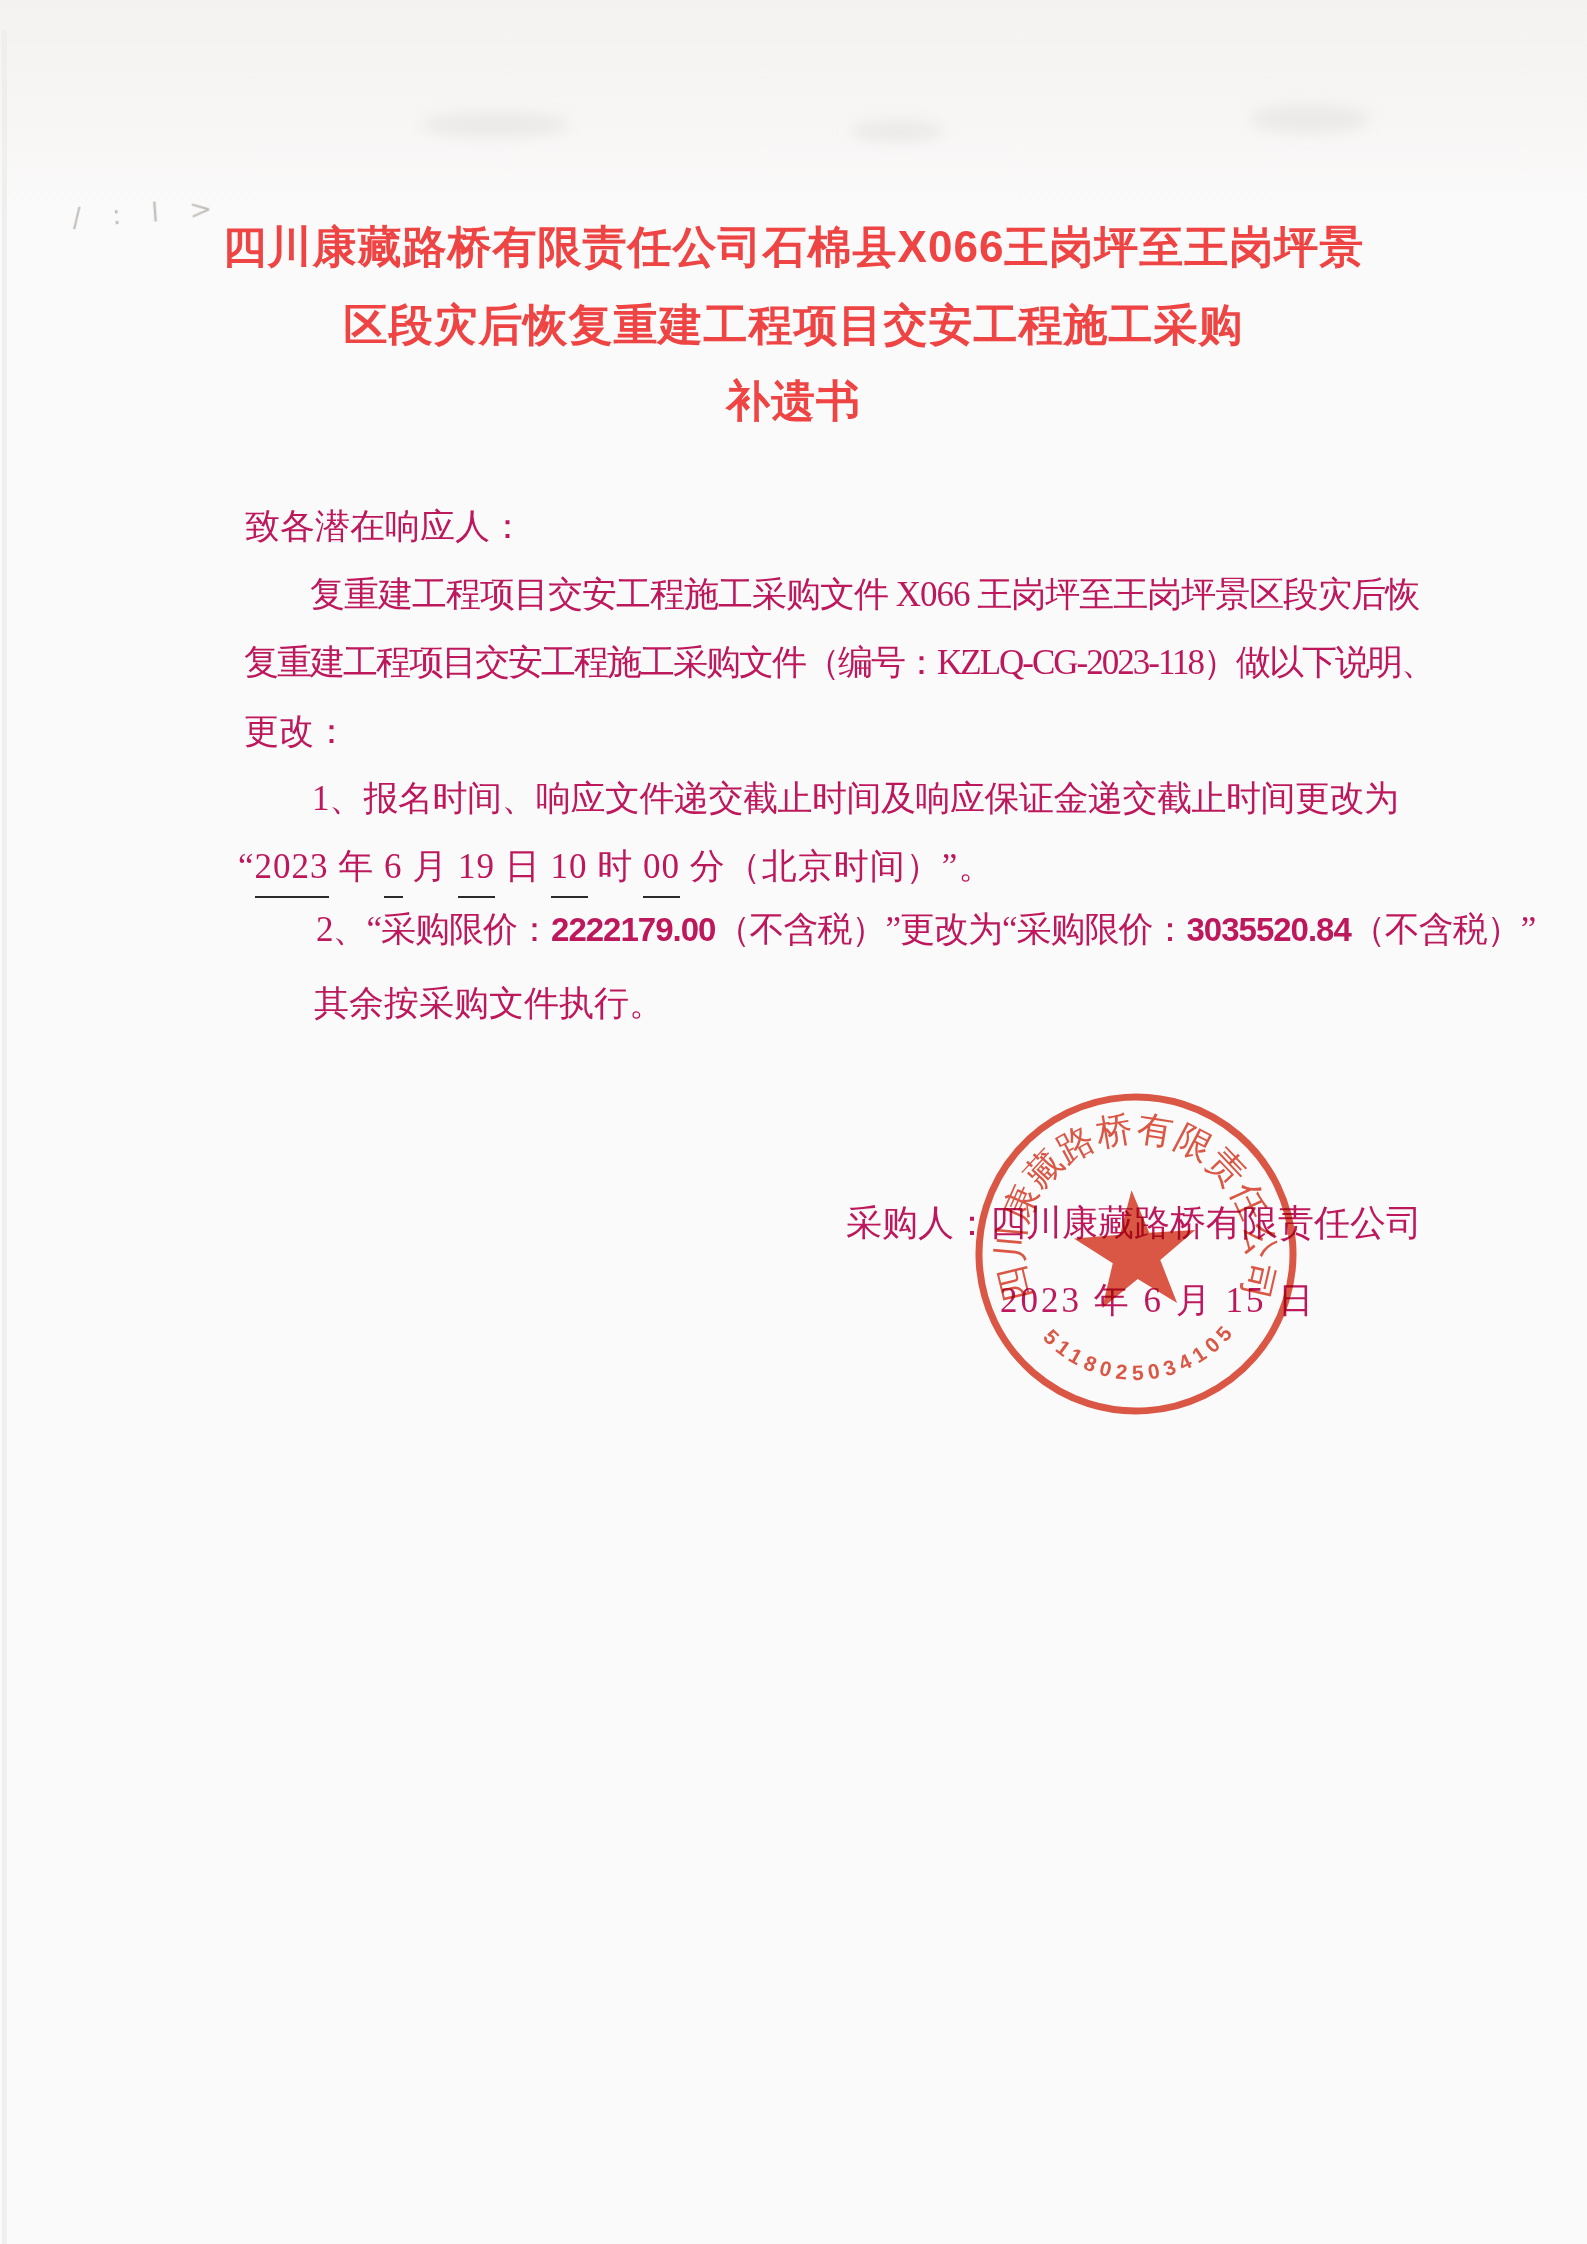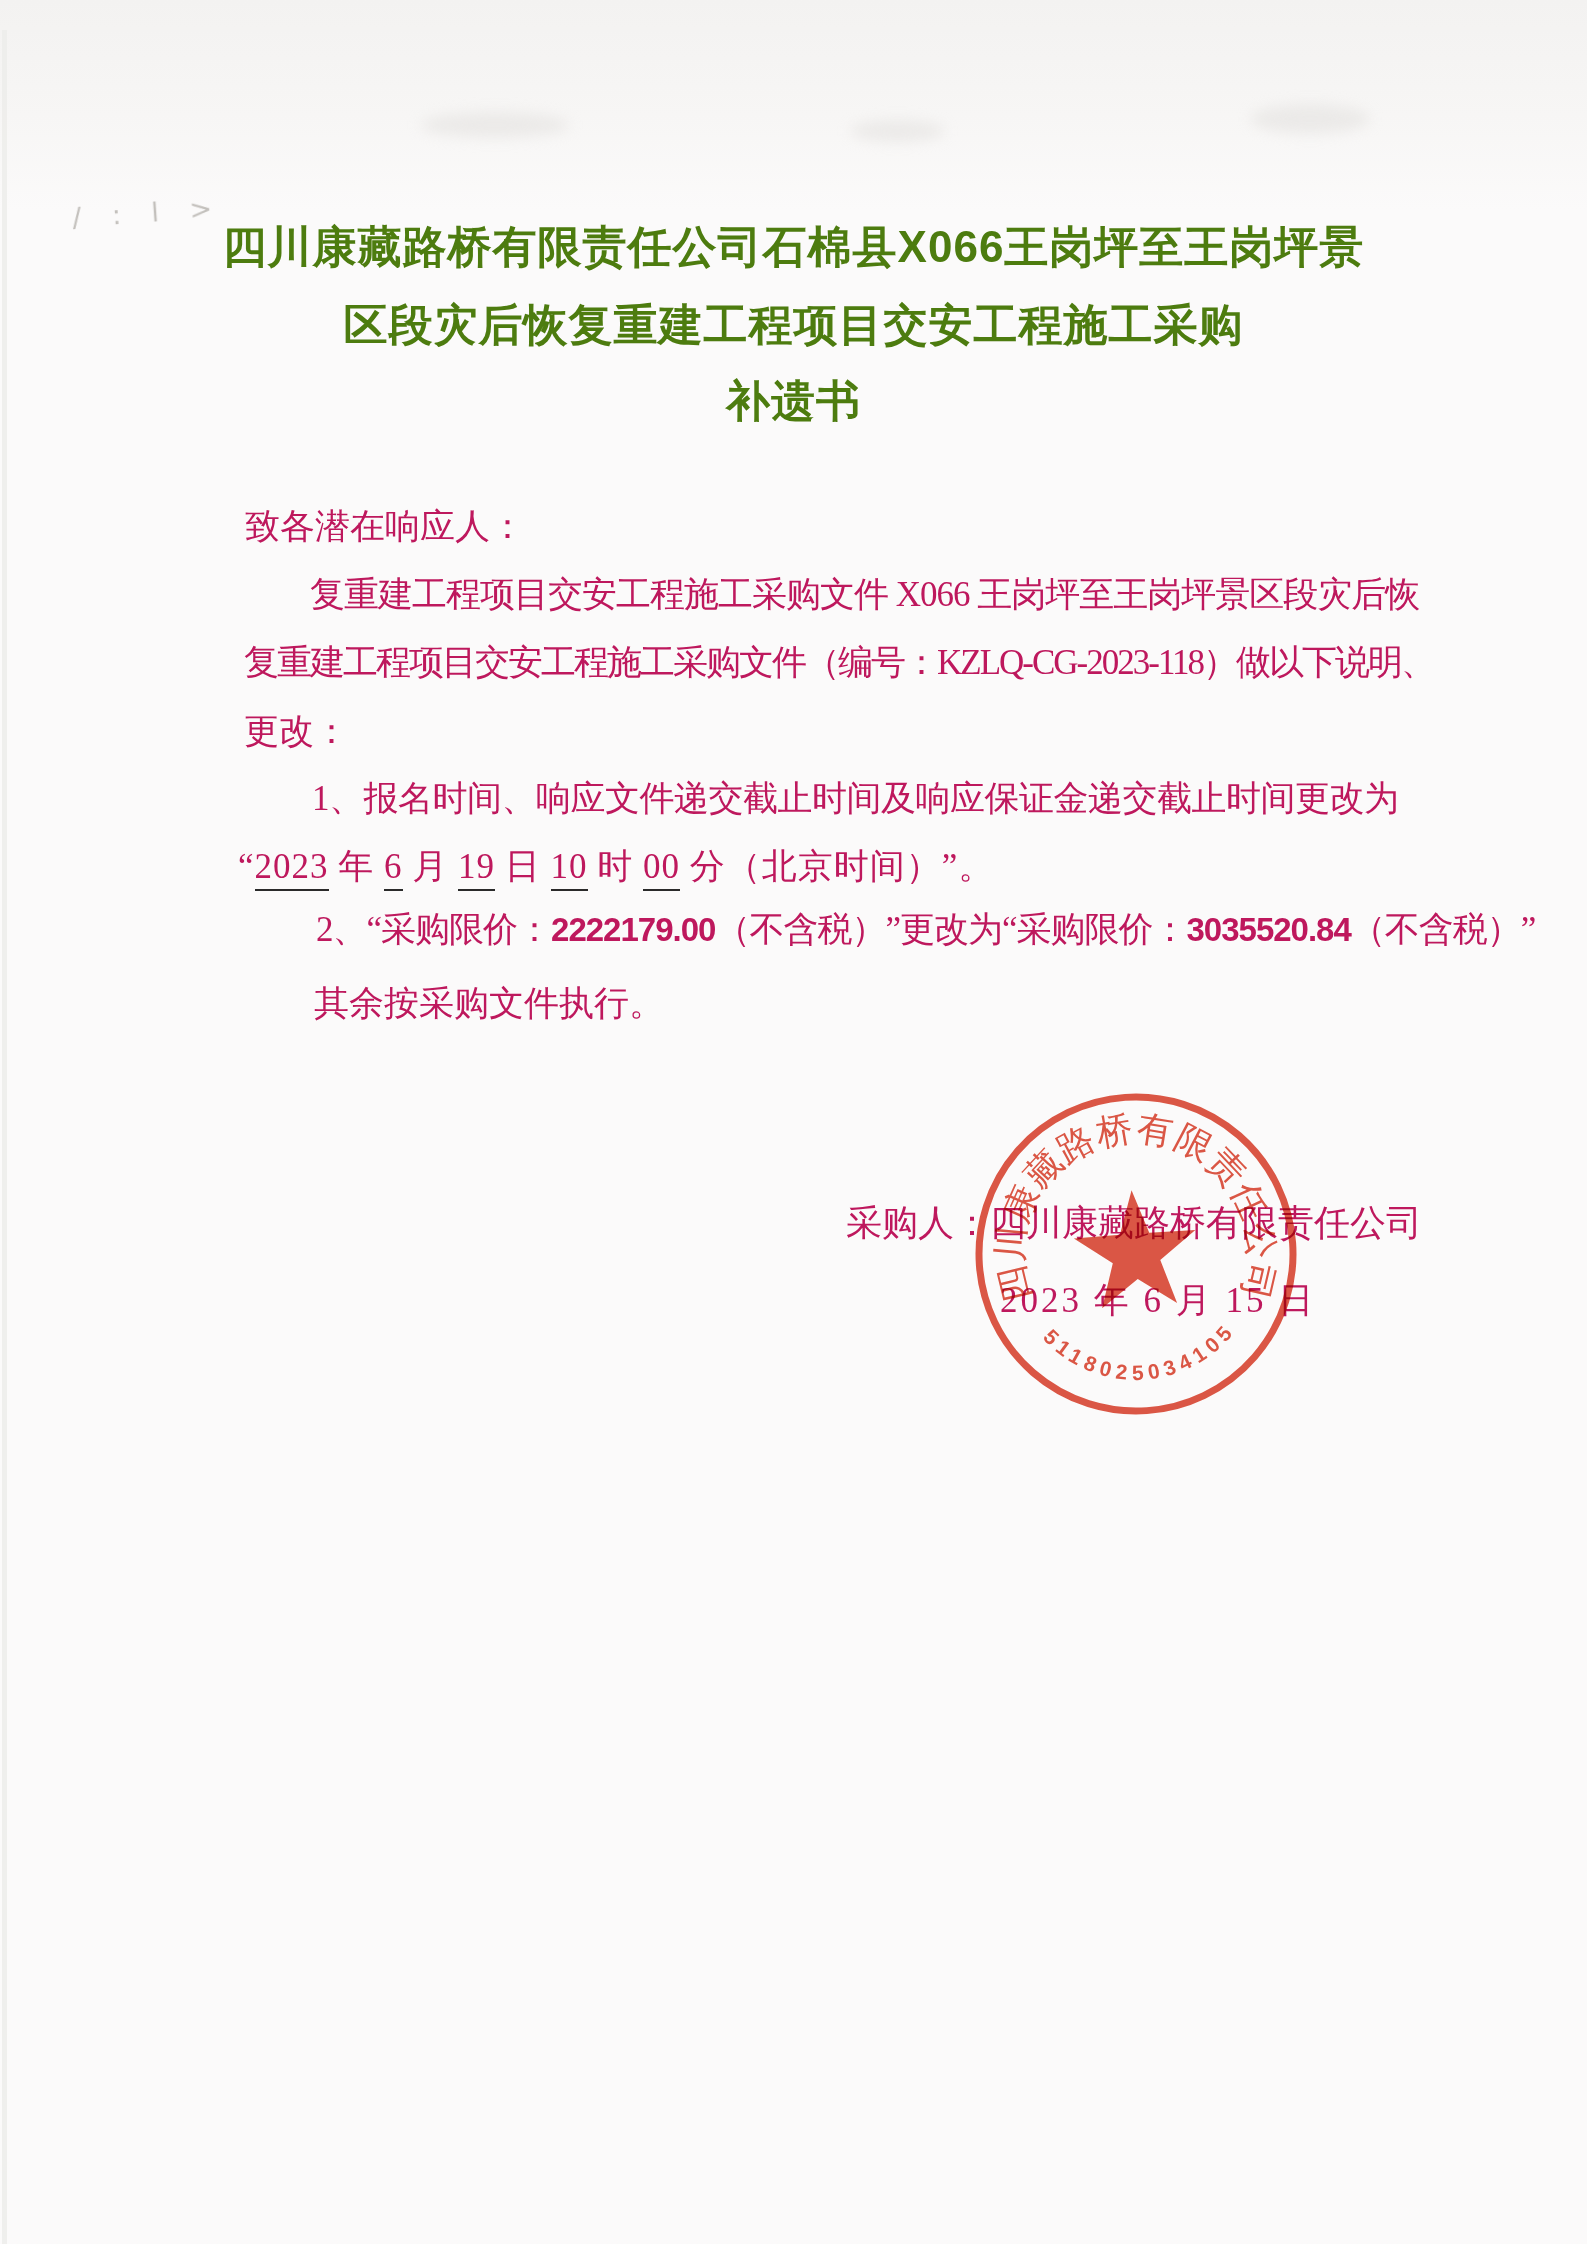--- a/index.html
+++ b/index.html
@@ -29,39 +29,39 @@
   .pencil-marks{
     position:absolute;left:72px;top:196px;width:180px;
     color:#c3c0bc;font-size:27px;letter-spacing:11px;
     font-family:"DejaVu Sans",sans-serif;
     transform:rotate(-4deg);filter:blur(.4px);
   }
   
   .title-line{
     position:absolute;left:0;width:1587px;text-align:center;
     font-family:"Liberation Sans","DejaVu Sans",sans-serif;
-    font-weight:bold;font-size:44px;color:#4d7c0f;
+    font-weight:bold;font-size:44px;color:#ef4444;
     letter-spacing:1px;white-space:nowrap;margin:0;
   }
   .t1{top:218px;}
   .t2{top:296px;text-align:center;}
   .t3{top:372px;}
   
   .line{
     position:absolute;font-size:35px;white-space:nowrap;color:#be185d;
   }
   .salutation{left:245px;top:503px;}
   .p1l1{left:310px;top:571px;letter-spacing:-1px;}
   .p1l2{left:244px;top:639px;letter-spacing:-2px;}
   .p1l3{left:244px;top:708px;}
   .item1l1{left:312px;top:775px;letter-spacing:-0.5px;}
   .item1l2{left:238px;top:843px;letter-spacing:1px;}
   .item2l1{left:316px;top:906px;letter-spacing:-1px;}
   .item2l2{left:314px;top:969px;margin-top:11px;}
-  .line .u{border-bottom:2px solid #2a2a2a;padding-bottom:3px;}
+  .line .u{border-bottom:2px solid #2a2a2a;padding-bottom:10px;}
   .line .b{
     font-family:"Liberation Sans","DejaVu Sans",sans-serif;
     font-weight:bold;font-size:33px;
   }
   .sig-line{left:846px;top:1199px;font-size:36px;}
   .date-line{left:1000px;top:1277px;font-size:35px;letter-spacing:3px;}
   
   .stamp{
     position:absolute;left:968px;top:1086px;
     mix-blend-mode:multiply;opacity:.92;

